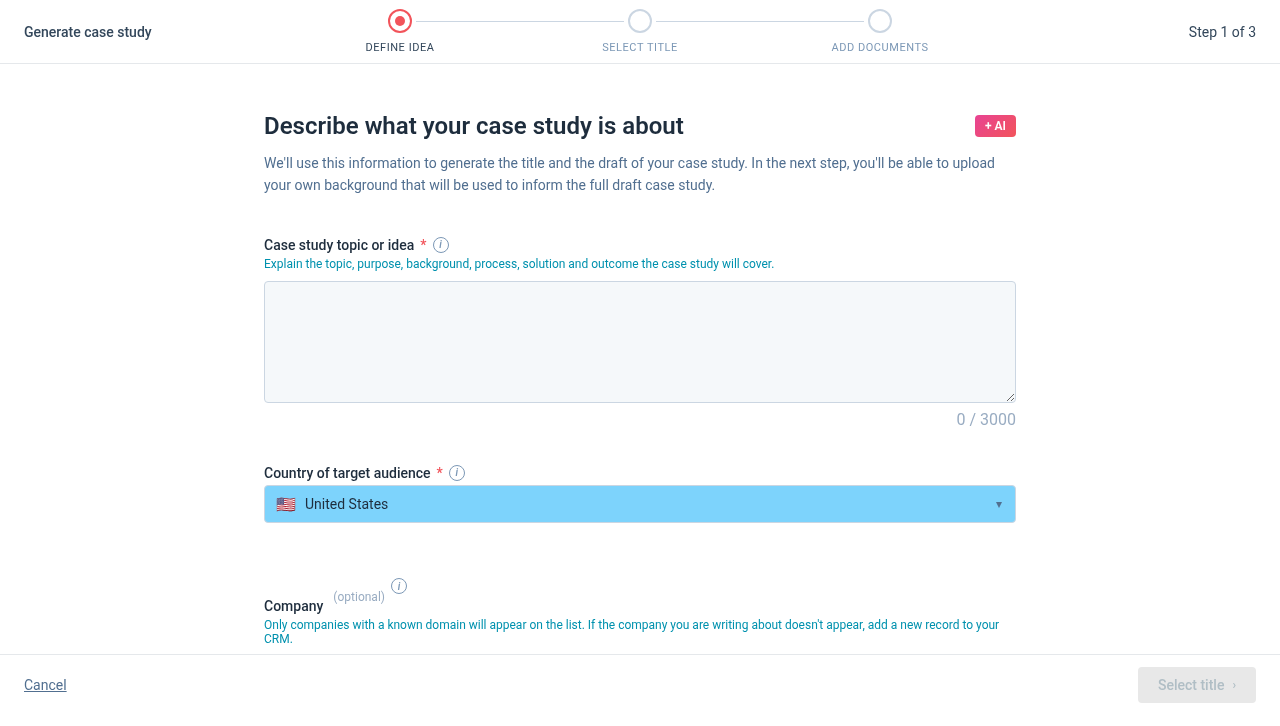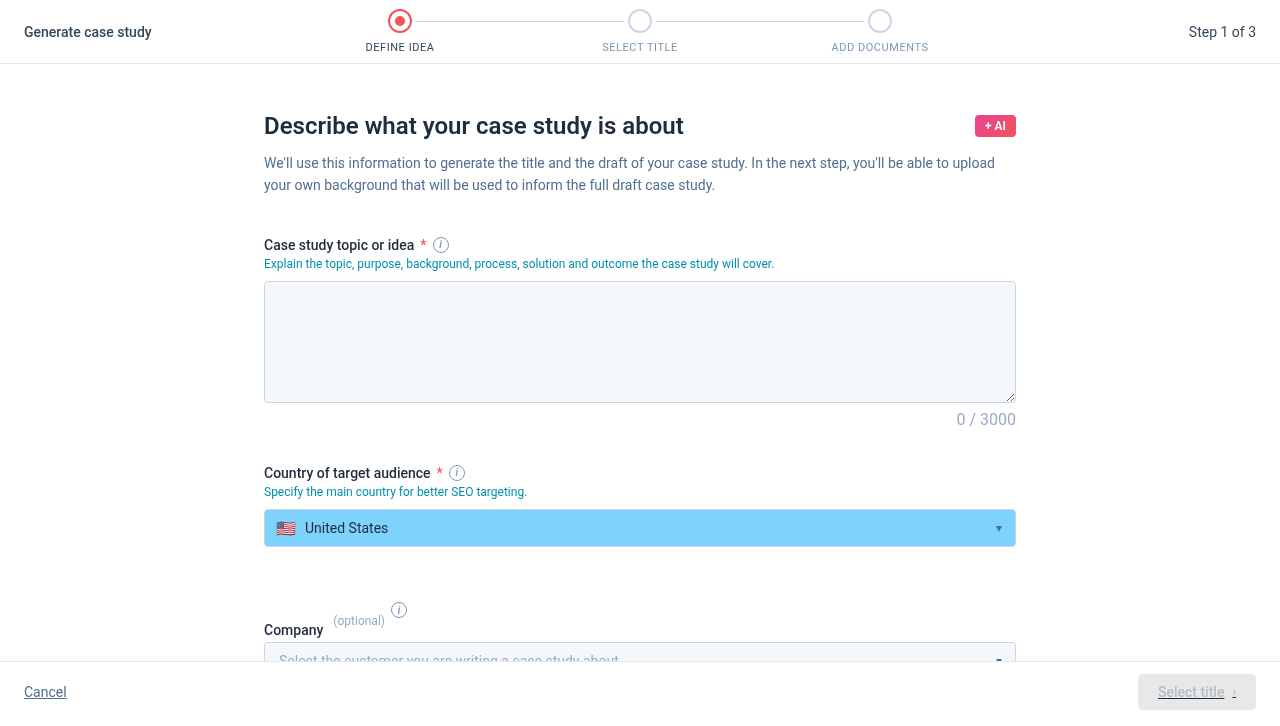--- a/index.html
+++ b/index.html
@@ -291,31 +291,30 @@
       background: #f5f8fa;
       appearance: none;
       cursor: pointer;
       outline: none;
       font-family: inherit;
     }
 
     
     .footer-bar {
       position: fixed;
-      bottom: 5px;
+      bottom: 12px;
       left: 0;
       right: 0;
       height: 60px;
       background: #fff;
       border-top: 1px solid #e5e8eb;
       display: flex;
       align-items: center;
       justify-content: space-between;
       padding: 0 24px;
-      text-decoration: underline;
     }
 
     .cancel-link {
       font-size: 14px;
       color: #516f90;
       text-decoration: underline;
       cursor: pointer;
       background: none;
       border: none;
       font-family: inherit;
@@ -386,41 +385,41 @@
     <textarea class="form-control" rows="6" style=""></textarea>
     <div class="char-count">0 / 3000</div>
   </div>
 
   <div class="form-section">
     <div class="field-label">
       <span>Country of target audience</span>
       <span class="required">*</span>
       <span class="info-icon">i</span>
     </div>
-    <p class="field-hint blue">Specify the main country for better SEO targeting.</p>
     <div class="select-wrapper">
       <span class="flag-prefix">🇺🇸</span>
       <select class="form-select">
         <option>United States</option>
         <option>United Kingdom</option>
         <option>Canada</option>
         <option>Australia</option>
         <option>Germany</option>
         <option>France</option>
       </select>
       <span class="select-arrow">▾</span>
     </div>
   </div>
 
   <div class="form-section">
     <div class="field-label">
       <span class="company-label">Company</span>
       <span class="optional-text">(optional)</span>
       <span class="info-icon">i</span>
     </div>
+    <p class="company-hint">Only companies with a known domain will appear on the list. If the company you are writing about doesn't appear, add a new record to your CRM.</p>
     <div class="company-select-wrapper">
       <select class="company-select">
         <option value="" disabled="" selected="">Select the customer you are writing a case study about</option>
       </select>
       <span class="select-arrow">▾</span>
     </div>
   </div>
 
 </div>
 

